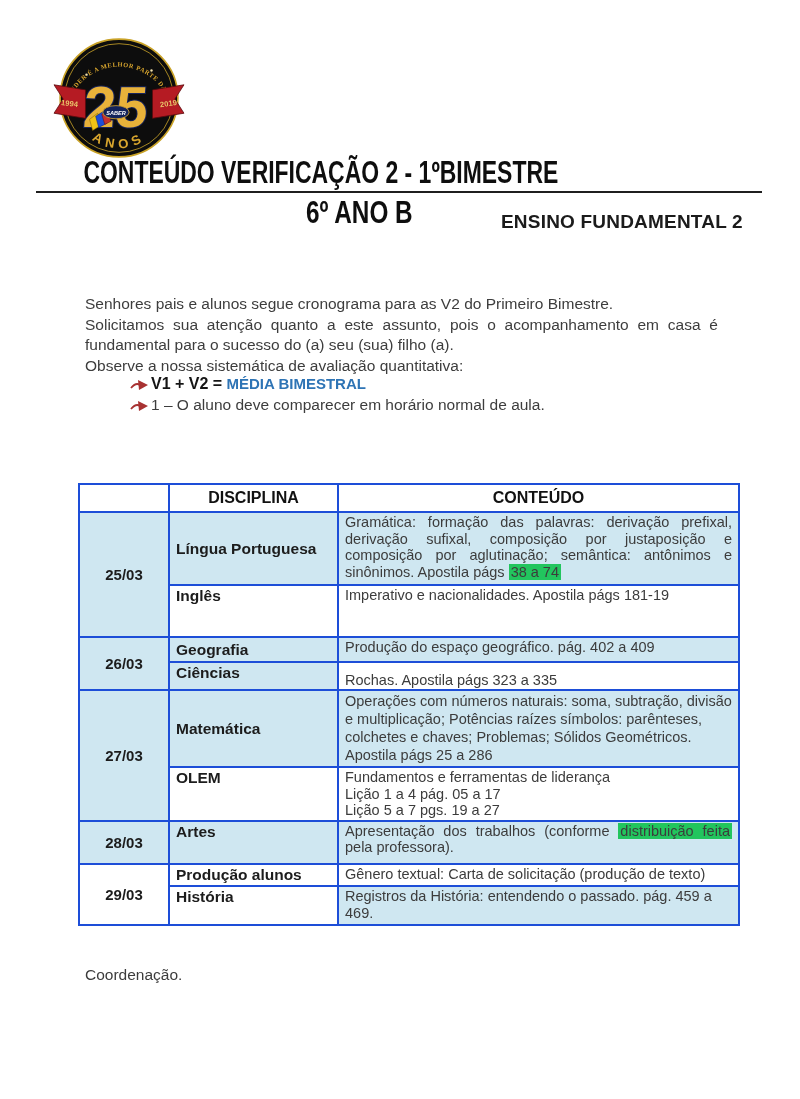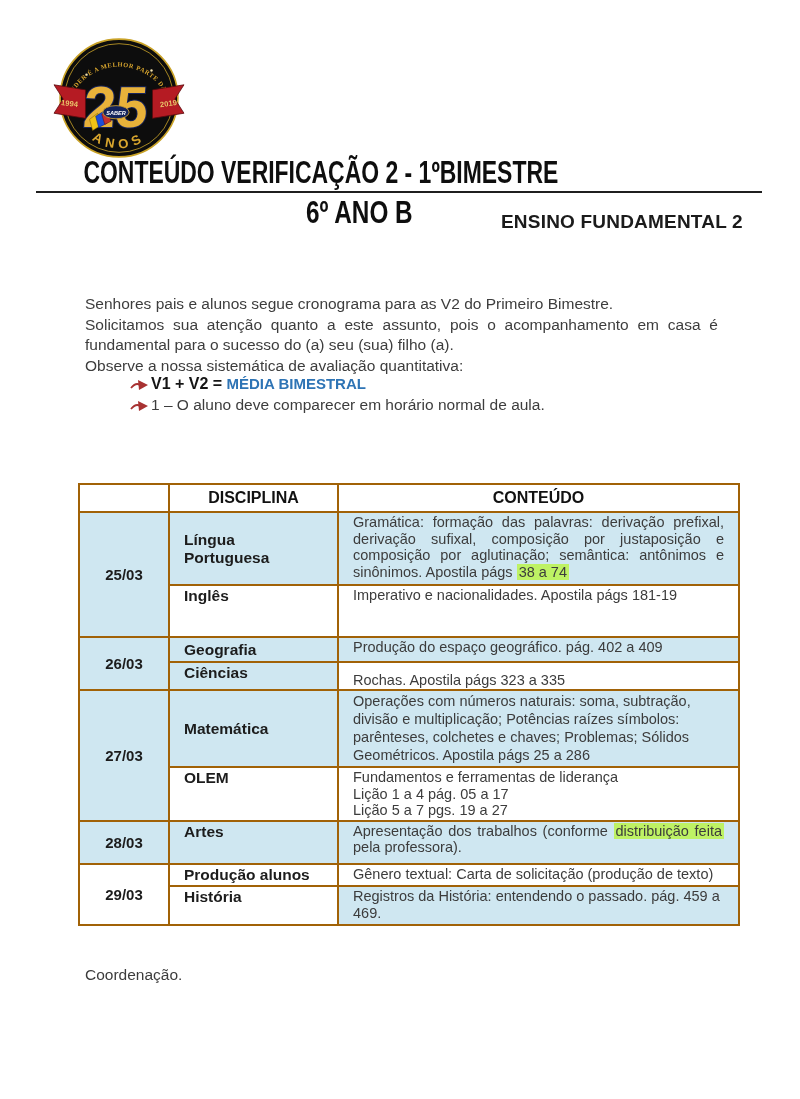--- a/index.html
+++ b/index.html
@@ -20,31 +20,31 @@
   .intro .justified{text-align:justify;}
   .bullets{position:absolute;left:129px;top:374px;width:592px;font-size:15.5px;line-height:20.5px;}
   .bullet{display:flex;align-items:flex-start;margin-bottom:0px;}
   .bullet .arrow{flex:0 0 22px;margin-top:4px;}
   .bullet .btext{flex:1;}
   .bullet .justified{text-align:justify;}
   .formula-black{font-weight:bold;color:#151515;font-size:16px;}
   .formula-blue{font-weight:bold;font-size:15px;}
   .doc-table{position:absolute;left:78px;top:483px;border-collapse:collapse;table-layout:fixed;
              width:660px;font-size:14.5px;color:#3c3c3c;}
-  .doc-table td,.doc-table th{border:2px solid #a16207;padding:1px 14px;overflow:hidden;}
+  .doc-table td,.doc-table th{border:2px solid #1d4ed8;padding:1px 6px;overflow:hidden;}
   .doc-table th{background:#ffffff;color:#111;font-size:16px;font-weight:bold;text-align:center;height:24px;}
   .cyan{background:#cfe7f1;}
   .white{background:#ffffff;}
   .date-cell{font-weight:bold;color:#1c1c1c;text-align:center;font-size:15px;vertical-align:middle;}
   .disc-cell{font-weight:bold;color:#1c1c1c;font-size:15.5px;vertical-align:middle;}
   .disc-top{vertical-align:top;padding-top:4px;}
   .content-cell{vertical-align:top;line-height:16.5px;}
   .content-cell.justified{text-align:justify;}
   .content-bottom{vertical-align:bottom;padding-bottom:2px;}
-  .hl{background:#bef264;padding:0 2px;}
+  .hl{background:#22c55e;padding:0 2px;}
   .olem-line{display:block;}
   .footer{position:absolute;left:85px;top:966px;font-size:15.5px;color:#3c3c3c;}
 </style>
 </head>
 <body>
 
 <div class="page">
 
   <svg class="logo" viewBox="0 0 130 130">
     <circle cx="65" cy="65" r="58" fill="#0d0d0d" stroke="#c9a227" stroke-width="1.6"></circle>

